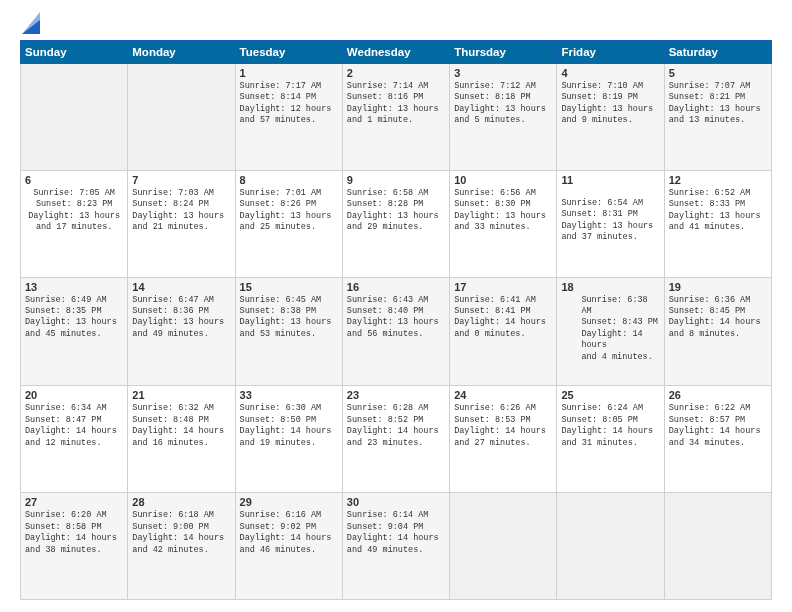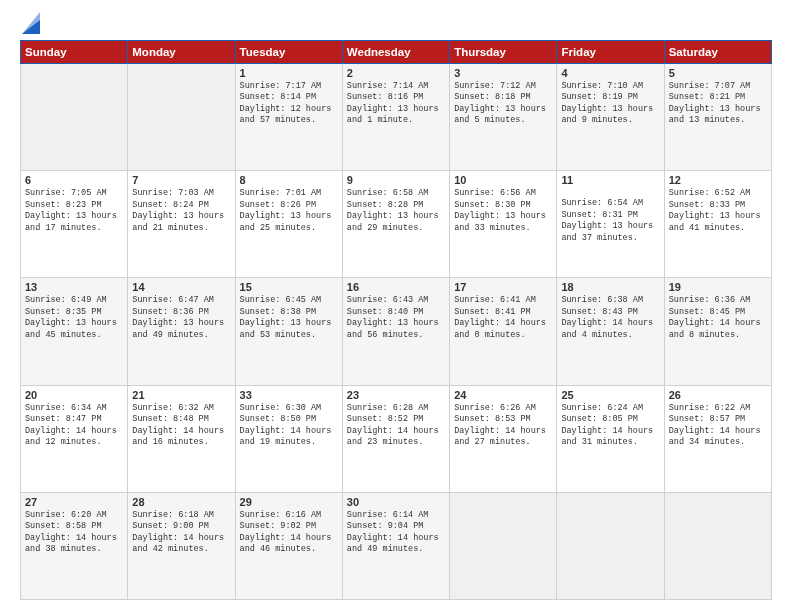--- a/index.html
+++ b/index.html
@@ -63,21 +63,21 @@
       margin-top: 2px;
     }
     .calendar {
       flex: 1;
       border: 1px solid #ccc;
       border-collapse: collapse;
       width: 100%;
       table-layout: fixed;
     }
     .calendar th {
-      background-color: #b91c1c;
+      background-color: #0369a1;
       color: #fff;
       font-size: 11.5px;
       font-weight: bold;
       padding: 5px 4px;
       text-align: left;
       border: 1px solid #1a5fb4;
     }
     .calendar td {
       border: 1px solid #d0d0d0;
       vertical-align: top;
@@ -181,21 +181,21 @@
             <span class="day-number">5</span>
             <div class="day-info" style="white-space: pre-line;">Sunrise: 7:07 AM
 Sunset: 8:21 PM
 Daylight: 13 hours
 and 13 minutes.</div>
           </td>
         </tr>
         <tr>
           <td>
             <span class="day-number">6</span>
-            <div class="day-info" style="white-space: pre-line;">Sunrise: 7:05 AM
+            <div class="day-info" style="white-space: pre-line; text-align: center;">Sunrise: 7:05 AM
 Sunset: 8:23 PM
 Daylight: 13 hours
 and 17 minutes.</div>
           </td>
           <td>
             <span class="day-number">7</span>
             <div class="day-info" style="white-space: pre-line;">Sunrise: 7:03 AM
 Sunset: 8:24 PM
 Daylight: 13 hours
 and 21 minutes.</div>
@@ -267,21 +267,21 @@
           </td>
           <td>
             <span class="day-number">17</span>
             <div class="day-info" style="white-space: pre-line;">Sunrise: 6:41 AM
 Sunset: 8:41 PM
 Daylight: 14 hours
 and 0 minutes.</div>
           </td>
           <td>
             <span class="day-number">18</span>
-            <div class="day-info" style="white-space: pre-line;">Sunrise: 6:38 AM
+            <div class="day-info" style="white-space: pre-line; margin-left: 20px;">Sunrise: 6:38 AM
 Sunset: 8:43 PM
 Daylight: 14 hours
 and 4 minutes.</div>
           </td>
           <td>
             <span class="day-number">19</span>
             <div class="day-info" style="white-space: pre-line;">Sunrise: 6:36 AM
 Sunset: 8:45 PM
 Daylight: 14 hours
 and 8 minutes.</div>

